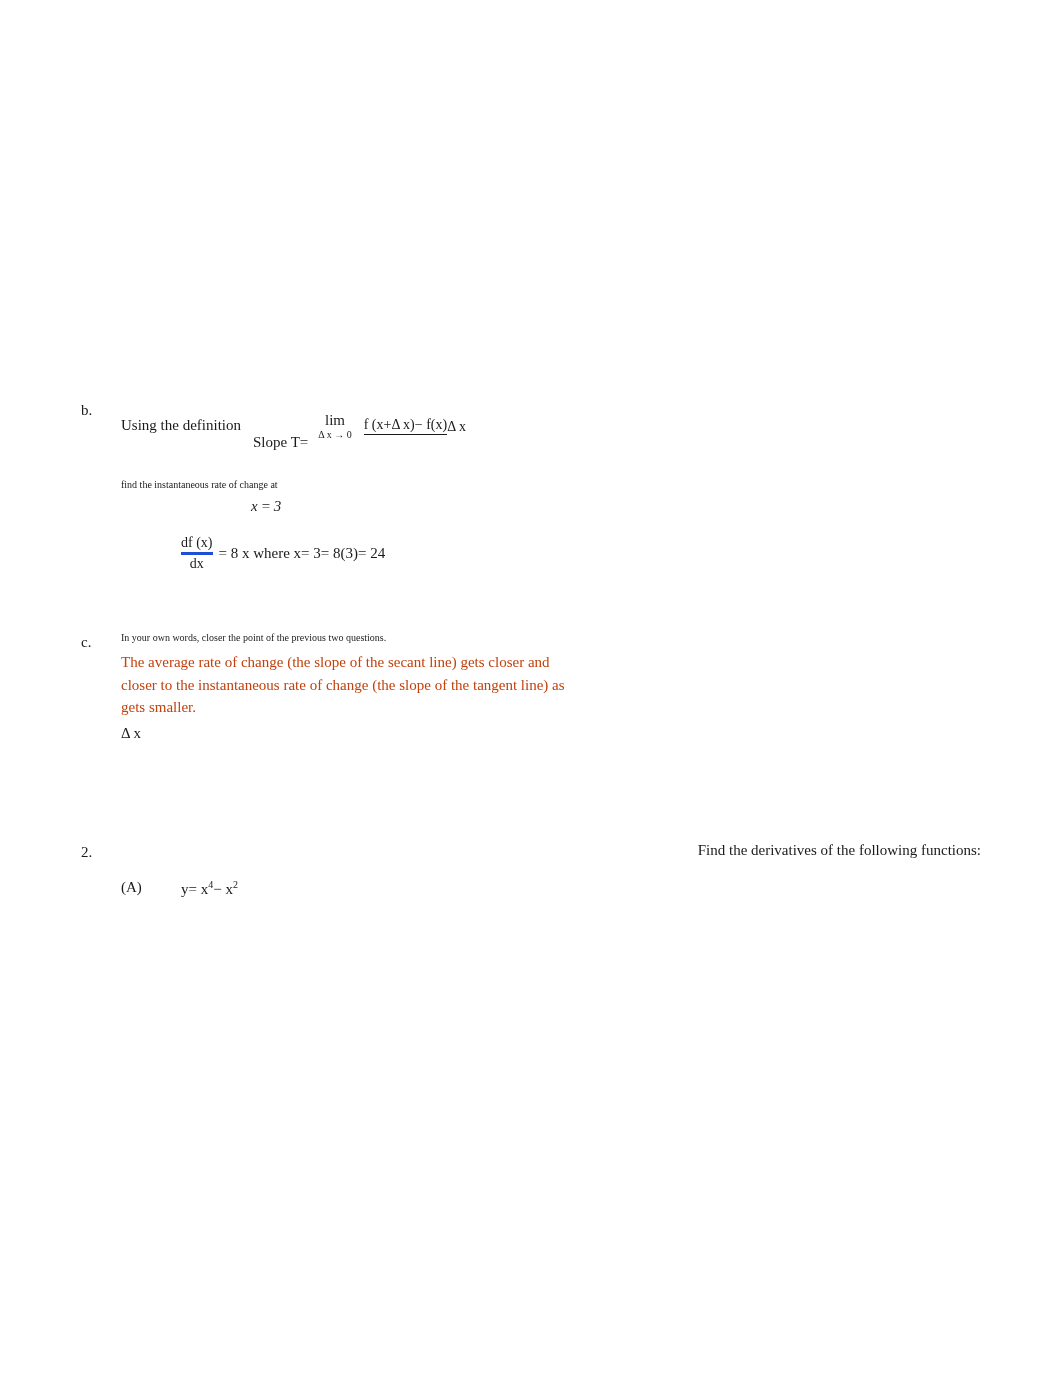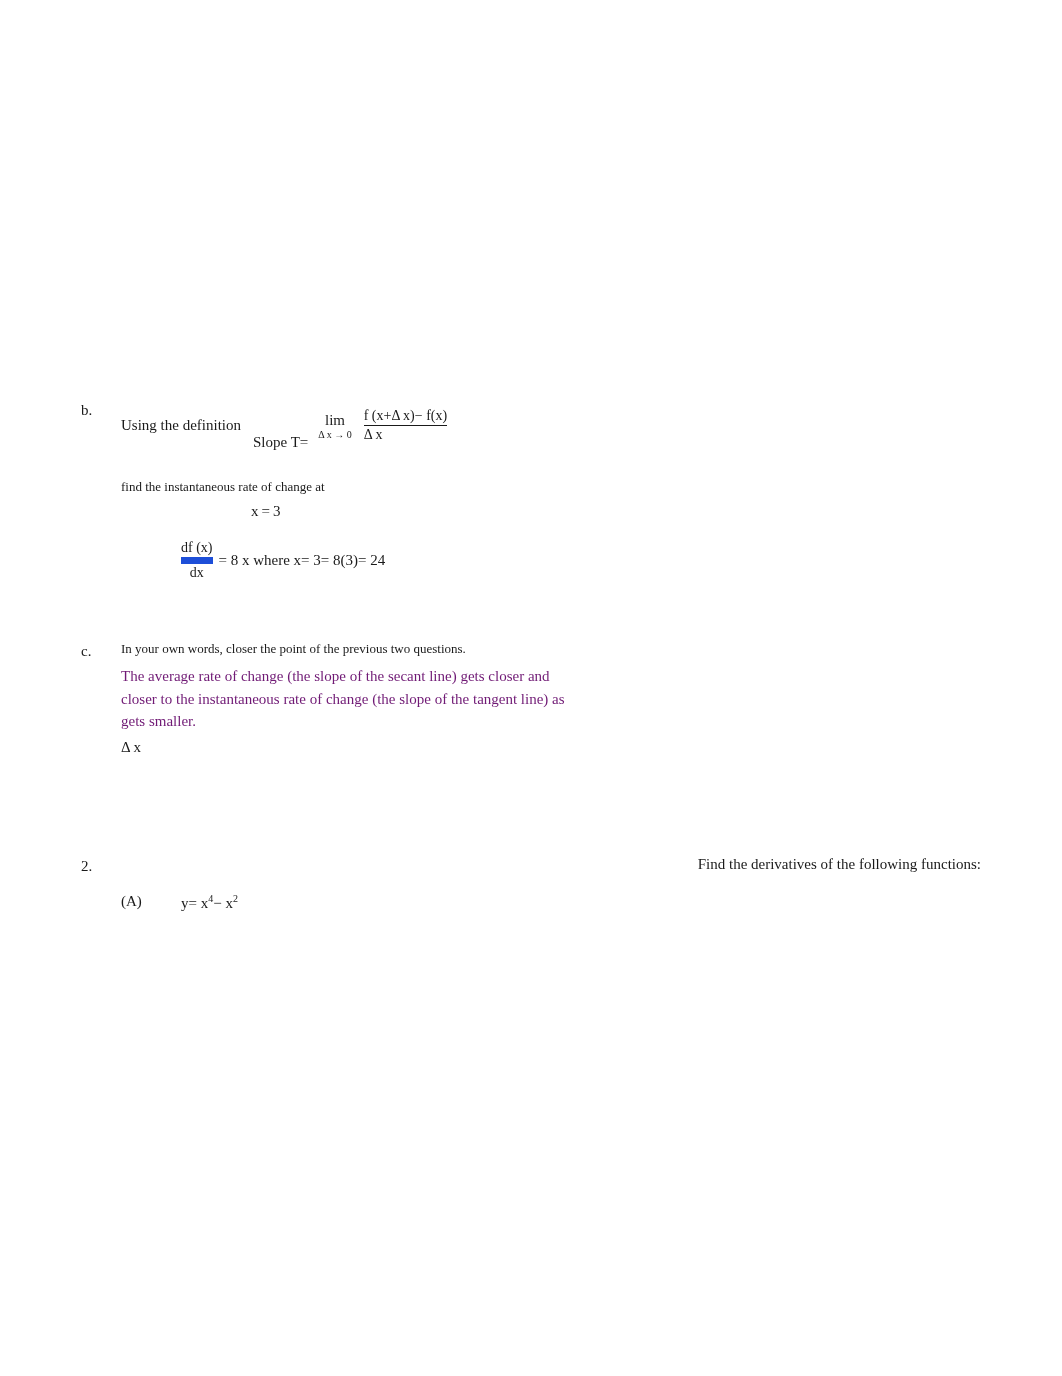--- a/index.html
+++ b/index.html
@@ -74,87 +74,88 @@
     .lim-text {
       font-size: 15px;
     }
 
     .lim-sub {
       font-size: 10px;
     }
 
     .fraction {
       display: inline-flex;
-      flex-direction: column;
-      align-items: flex-start;
+      flex-direction: row;
+      align-items: flex-end;
       vertical-align: middle;
       margin: 0 2px;
     }
 
     .fraction-num {
       border-bottom: 1px solid #1a1a1a;
       padding-bottom: 1px;
       font-size: 14px;
       white-space: nowrap;
     }
 
     .fraction-den {
       padding-top: 1px;
       font-size: 14px;
       white-space: nowrap;
     }
 
     .find-text {
-      font-size: 13px;
+      font-size: 10px;
       margin-bottom: 8px;
     }
 
     .x-equals-3 {
       font-size: 15px;
       margin-left: 130px;
       margin-bottom: 20px;
+      font-style: italic;
     }
 
     .derivative-line {
       display: flex;
       flex-direction: row;
       align-items: center;
       margin-left: 60px;
       margin-bottom: 30px;
       font-size: 15px;
     }
 
     .df-fraction {
       display: inline-flex;
       flex-direction: column;
       align-items: center;
       vertical-align: middle;
       margin-right: 6px;
     }
 
     .df-num {
-      border-bottom: 7px solid #1d4ed8;
+      border-bottom: 3px solid #1d4ed8;
       padding-bottom: 1px;
       font-size: 14px;
     }
 
     .df-den {
       padding-top: 1px;
       font-size: 14px;
     }
 
     .problem-c {
       display: flex;
       flex-direction: row;
       align-items: flex-start;
       margin-bottom: 20px;
     }
 
     .red-text {
-      color: #701a75;
+      color: #c2410c;
       font-size: 15px;
       line-height: 1.5;
       margin-bottom: 6px;
     }
 
     .delta-x-line {
       font-size: 15px;
       color: #1a1a1a;
     }
 

